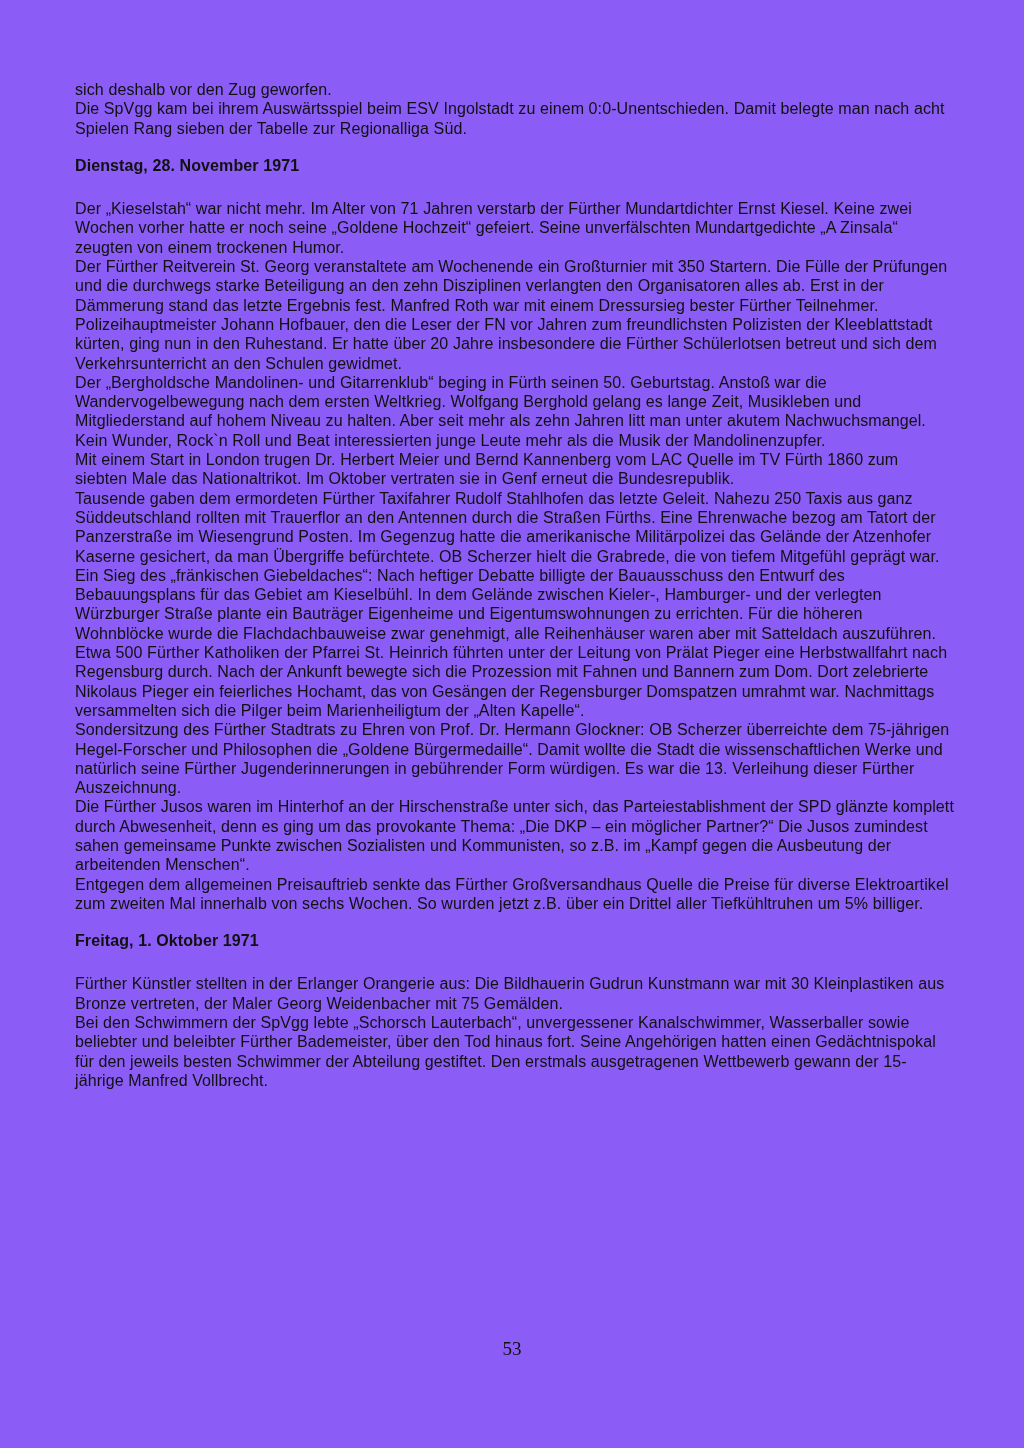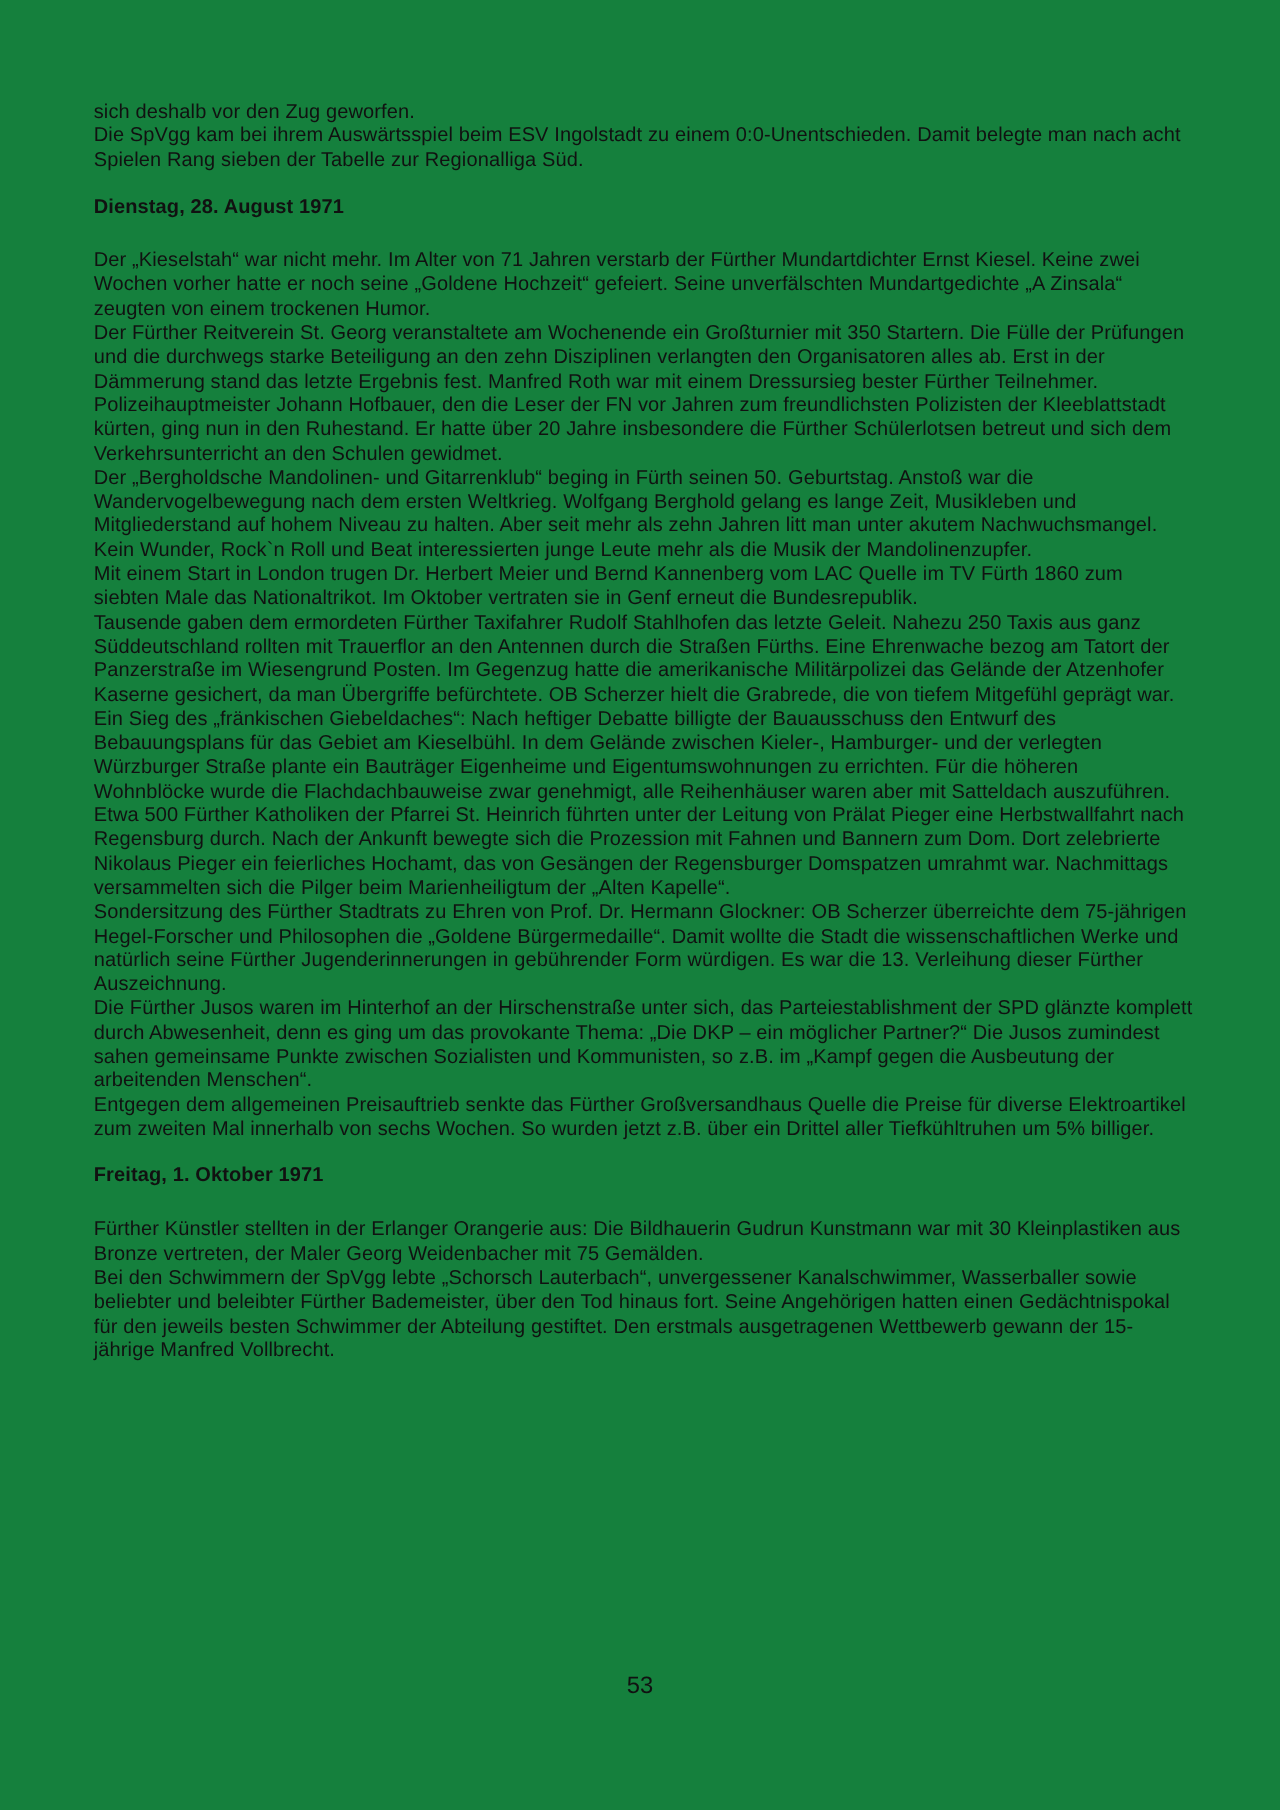--- a/index.html
+++ b/index.html
@@ -14,21 +14,21 @@
     font-family: "Liberation Sans", sans-serif;
     color: #111111;
     overflow: hidden;
   }
   .page {
     position: absolute;
     top: 0;
     left: 0;
     width: 1024px;
     height: 1448px;
-    background: #15803d;
+    background: #8b5cf6;
   }
   .doc-body {
     position: absolute;
     top: 80px;
     left: 75px;
     width: 880px;
   }
   .doc-para {
     margin: 0;
     font-size: 16px;
@@ -45,33 +45,33 @@
     letter-spacing: 0.1px;
   }
   .page-footer {
     position: absolute;
     top: 1338px;
     left: 0;
     width: 1024px;
     text-align: center;
   }
   .page-number {
-    font-family: Liberation Sans, sans-serif;
+    font-family: Liberation Serif, serif;
     font-size: 19px;
     color: #111111;
   }
 </style>
 </head>
 <body>
 
 <div class="page">
   <div class="doc-body">
       <p class="doc-para">sich deshalb vor den Zug geworfen.
 Die SpVgg kam bei ihrem Auswärtsspiel beim ESV Ingolstadt zu einem 0:0-Unentschieden. Damit belegte man nach acht Spielen Rang sieben der Tabelle zur Regionalliga Süd.</p>
-      <h2 class="doc-heading">Dienstag, 28. August 1971</h2>
+      <h2 class="doc-heading">Dienstag, 28. November 1971</h2>
       <p class="doc-para">Der „Kieselstah“ war nicht mehr. Im Alter von 71 Jahren verstarb der Fürther Mundartdichter Ernst Kiesel. Keine zwei Wochen vorher hatte er noch seine „Goldene Hochzeit“ gefeiert. Seine unverfälschten Mundartgedichte „A Zinsala“ zeugten von einem trockenen Humor.
 Der Fürther Reitverein St. Georg veranstaltete am Wochenende ein Großturnier mit 350 Startern. Die Fülle der Prüfungen und die durchwegs starke Beteiligung an den zehn Disziplinen verlangten den Organisatoren alles ab. Erst in der Dämmerung stand das letzte Ergebnis fest. Manfred Roth war mit einem Dressursieg bester Fürther Teilnehmer.
 Polizeihauptmeister Johann Hofbauer, den die Leser der FN vor Jahren zum freundlichsten Polizisten der Kleeblattstadt kürten, ging nun in den Ruhestand. Er hatte über 20 Jahre insbesondere die Fürther Schülerlotsen betreut und sich dem Verkehrsunterricht an den Schulen gewidmet.
 Der „Bergholdsche Mandolinen- und Gitarrenklub“ beging in Fürth seinen 50. Geburtstag. Anstoß war die Wandervogelbewegung nach dem ersten Weltkrieg. Wolfgang Berghold gelang es lange Zeit, Musikleben und Mitgliederstand auf hohem Niveau zu halten. Aber seit mehr als zehn Jahren litt man unter akutem Nachwuchsmangel. Kein Wunder, Rock`n Roll und Beat interessierten junge Leute mehr als die Musik der Mandolinenzupfer.
 Mit einem Start in London trugen Dr. Herbert Meier und Bernd Kannenberg vom LAC Quelle im TV Fürth 1860 zum siebten Male das Nationaltrikot. Im Oktober vertraten sie in Genf erneut die Bundesrepublik.</p>
       <p class="doc-para">Tausende gaben dem ermordeten Fürther Taxifahrer Rudolf Stahlhofen das letzte Geleit. Nahezu 250 Taxis aus ganz Süddeutschland rollten mit Trauerflor an den Antennen durch die Straßen Fürths. Eine Ehrenwache bezog am Tatort der Panzerstraße im Wiesengrund Posten. Im Gegenzug hatte die amerikanische Militärpolizei das Gelände der Atzenhofer Kaserne gesichert, da man Übergriffe befürchtete. OB Scherzer hielt die Grabrede, die von tiefem Mitgefühl geprägt war.
 Ein Sieg des „fränkischen Giebeldaches“: Nach heftiger Debatte billigte der Bauausschuss den Entwurf des Bebauungsplans für das Gebiet am Kieselbühl. In dem Gelände zwischen Kieler-, Hamburger- und der verlegten Würzburger Straße plante ein Bauträger Eigenheime und Eigentumswohnungen zu errichten. Für die höheren Wohnblöcke wurde die Flachdachbauweise zwar genehmigt, alle Reihenhäuser waren aber mit Satteldach auszuführen.
 Etwa 500 Fürther Katholiken der Pfarrei St. Heinrich führten unter der Leitung von Prälat Pieger eine Herbstwallfahrt nach Regensburg durch. Nach der Ankunft bewegte sich die Prozession mit Fahnen und Bannern zum Dom. Dort zelebrierte Nikolaus Pieger ein feierliches Hochamt, das von Gesängen der Regensburger Domspatzen umrahmt war. Nachmittags versammelten sich die Pilger beim Marienheiligtum der „Alten Kapelle“.</p>
       <p class="doc-para">Sondersitzung des Fürther Stadtrats zu Ehren von Prof. Dr. Hermann Glockner: OB Scherzer überreichte dem 75-jährigen Hegel-Forscher und Philosophen die „Goldene Bürgermedaille“. Damit wollte die Stadt die wissenschaftlichen Werke und natürlich seine Fürther Jugenderinnerungen in gebührender Form würdigen. Es war die 13. Verleihung dieser Fürther Auszeichnung.
 Die Fürther Jusos waren im Hinterhof an der Hirschenstraße unter sich, das Parteiestablishment der SPD glänzte komplett durch Abwesenheit, denn es ging um das provokante Thema: „Die DKP – ein möglicher Partner?“ Die Jusos zumindest sahen gemeinsame Punkte zwischen Sozialisten und Kommunisten, so z.B. im „Kampf gegen die Ausbeutung der arbeitenden Menschen“.

